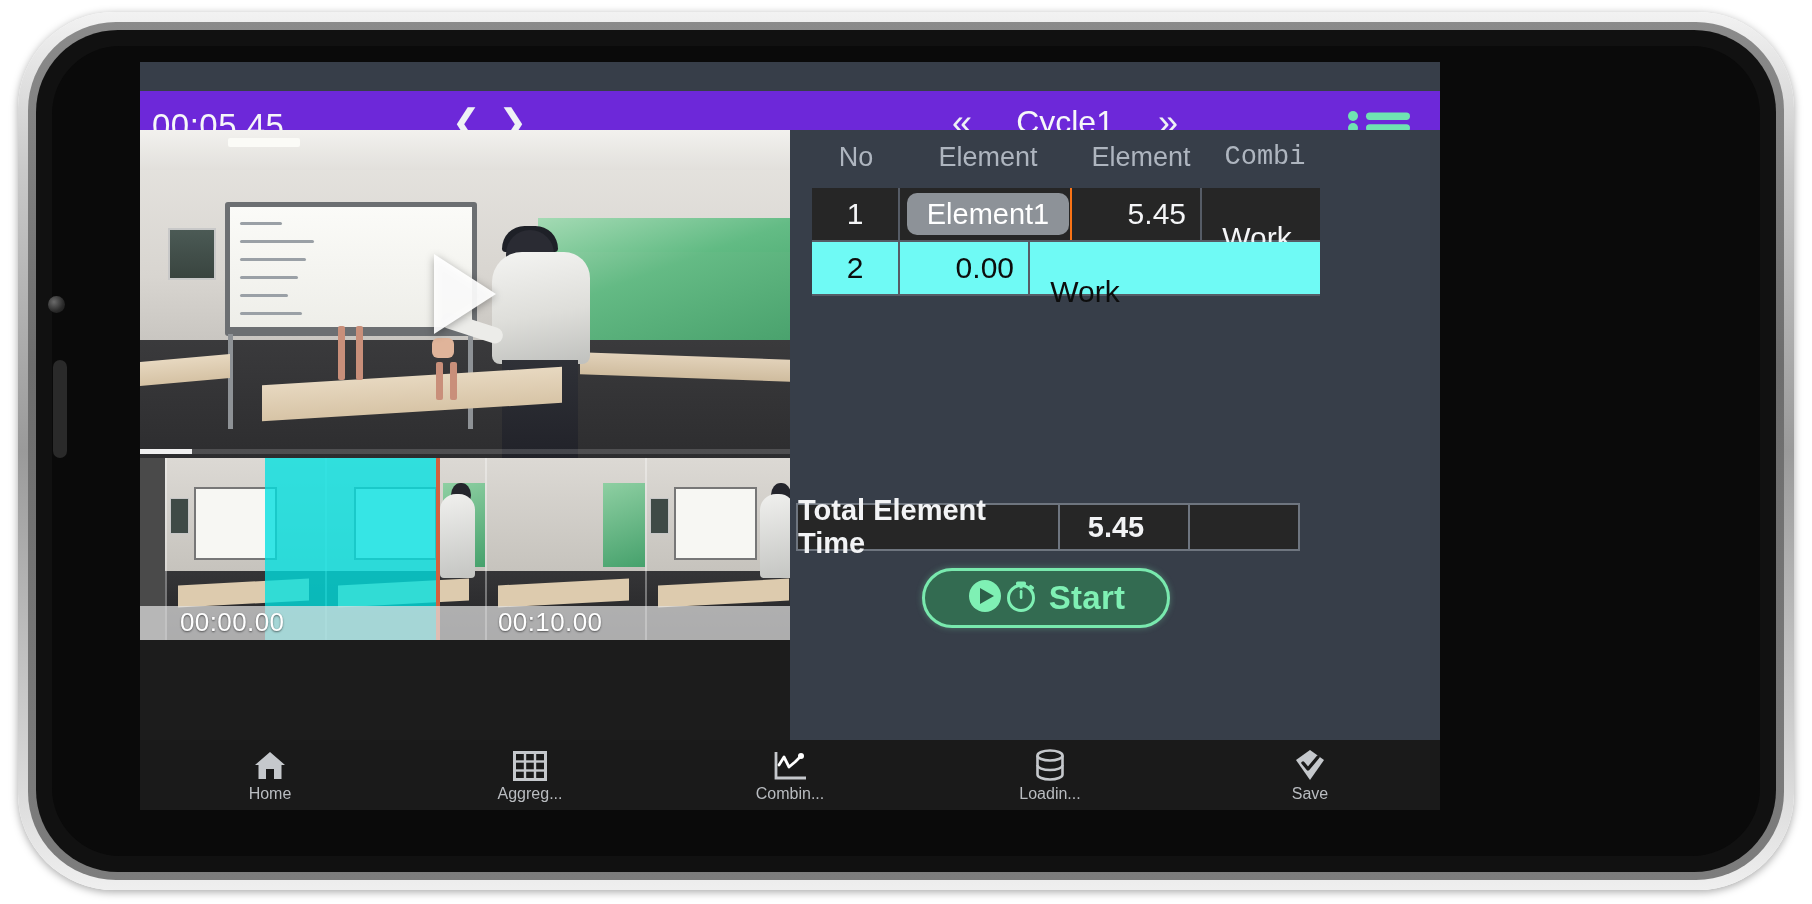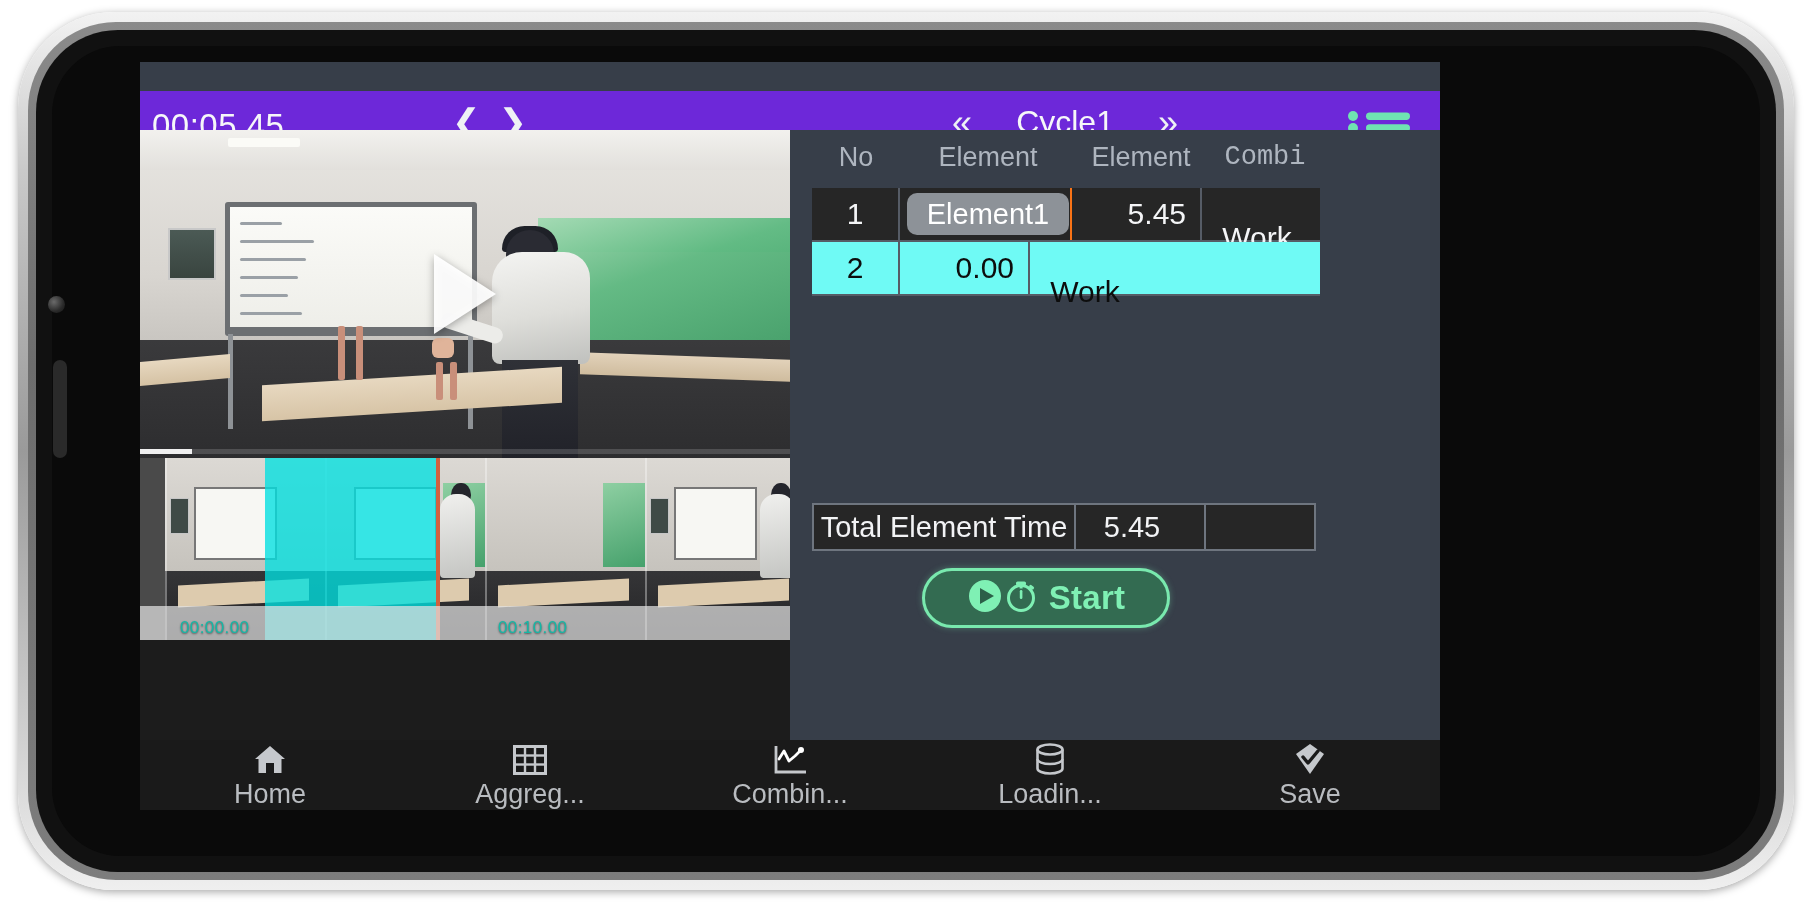--- a/index.html
+++ b/index.html
@@ -194,21 +194,21 @@
     background: rgba(0,224,224,.78); cursor: pointer;
   }
   .playhead {
     position:absolute; left:296px; top:-2px; width:4px; height:186px;
     background:#d2603f; cursor: pointer;
   }
   .strip-labels {
     position:absolute; left:0; bottom:0; width:650px; height:34px;
     background: rgba(226,226,226,.72);
   }
-  .strip-label { position:absolute; bottom:2px; font-size:17px; color:#14b8a6;
+  .strip-label { position:absolute; bottom:2px; font-size:26px; color:#ffffff;
                  text-shadow: 0 1px 2px rgba(0,0,0,.55); letter-spacing:.4px; }
   .strip-tick { position:absolute; top:0; width:2px; height:182px; background: rgba(255,255,255,.35); }
 
   
   .datapanel {
     position:absolute; left:650px; top:68px;
     width:650px; height:610px;
     background:#373e49;
   }
   .colheads {
@@ -269,21 +269,21 @@
     position:absolute; left:140px; top:740px;
     width:1300px; height:70px;
     background:#1a1a1a;
     display:flex;
   }
   .navitem {
     flex:1; display:flex; flex-direction:column; align-items:center; justify-content:center;
     gap:4px; cursor:pointer;
   }
   .navicon { height:34px; display:flex; align-items:flex-end; justify-content:center; }
-  .navlbl { font-size:27px; color:#b9bcc0; }
+  .navlbl { font-size:16px; color:#b9bcc0; }
   .navitem.active .navlbl { color:#6fe3b2; }
 </style>
 </head>
 <body>
 
 <div id="stage">
 
   <div class="phone-outer">
     <div class="phone-mid">
       <div class="phone-body">
@@ -432,21 +432,21 @@
         </div>
 
         <div class="trow sel">
           <div class="cell c-no">2</div>
           <div class="cell c-time">0.00</div>
           <div class="cell c-comb">Work</div>
         </div>
 
       </div>
 
-      <div class="totalrow" style="left:22px;">
+      <div class="totalrow" style="left:6px;font-weight:bold;">
         <div class="tc tc-lbl">Total Element Time</div>
         <div class="tc tc-val">5.45</div>
         <div class="tc tc-pad"></div>
       </div>
 
       <div class="startbtn">
         <span>
           <svg width="36" height="36" viewBox="0 0 36 36">
             <circle cx="18" cy="18" r="16" fill="#7ff0b4"></circle>
             <polygon points="13,10 27,18 13,26" fill="#2c5f48"></polygon>

